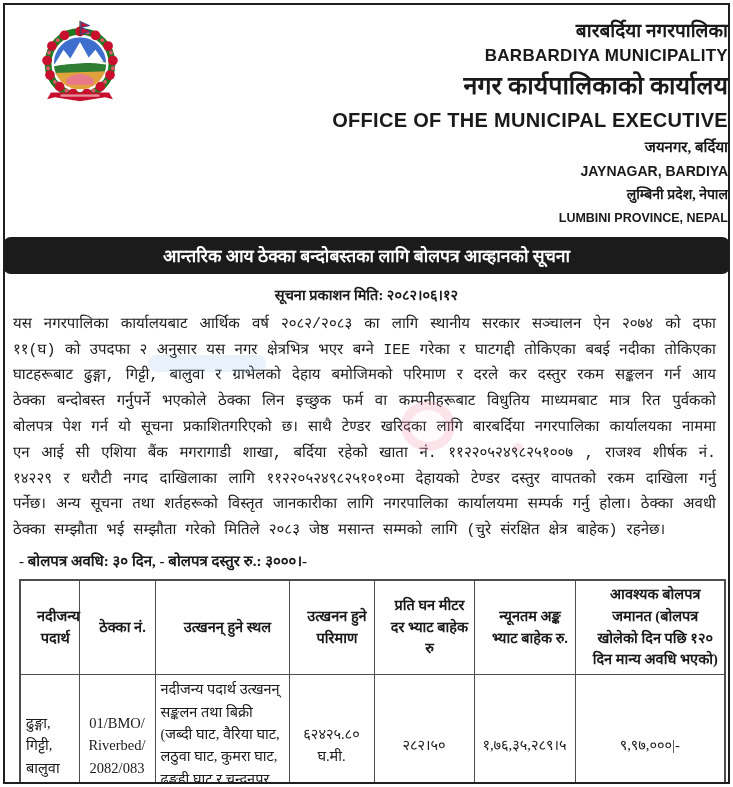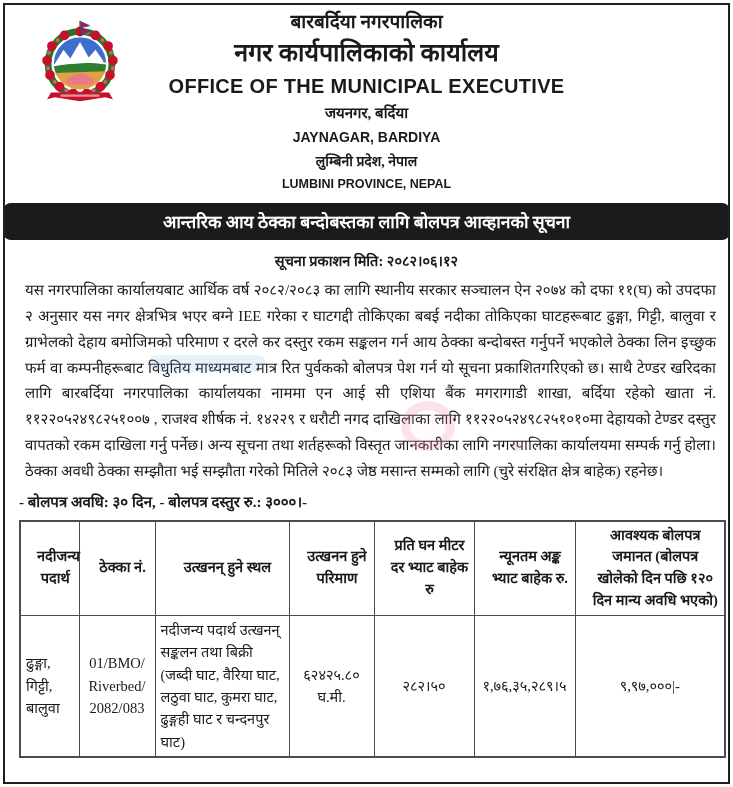--- a/index.html
+++ b/index.html
@@ -7,41 +7,42 @@
     --table_border:#4d4d4d; --page_border:#1f1f1f;
   }
   *{box-sizing:border-box; margin:0; padding:0;}
   html,body{width:733px; height:787px; background:#ffffff; overflow:hidden;}
   body{font-family:"Liberation Serif","DejaVu Serif",serif; color:var(--text);}
   .page{
     position:absolute; left:3px; top:3px; width:727px; height:781px;
     border:2px solid var(--page_border); background:#fff; overflow:hidden;
   }
   
-  .header{position:relative; padding-top:4px; text-align:center;}
+  .header{position:relative; padding-top:13px; text-align:right;}
   .emblem{position:absolute; left:26px; top:10px; width:98px; height:92px;}
   .h-np1{font-size:19px; font-weight:bold; line-height:1.35;}
   .h-en1{font-family:"Liberation Sans","DejaVu Sans",sans-serif; font-size:17px; font-weight:bold; line-height:1.45; letter-spacing:.3px;}
   .h-np2{font-size:25px; font-weight:bold; line-height:1.45;}
   .h-en2{font-family:Liberation Sans, sans-serif; font-size:20px; font-weight:bold; line-height:1.5; letter-spacing:.3px;}
   .h-np3{font-size:15px; font-weight:bold; line-height:1.7;}
   .h-en3{font-family:"Liberation Sans","DejaVu Sans",sans-serif; font-size:14px; font-weight:bold; line-height:1.6;}
   .h-np4{font-size:14px; font-weight:bold; line-height:1.8;}
   .h-en4{font-family:"Liberation Sans","DejaVu Sans",sans-serif; font-size:12.5px; font-weight:bold; line-height:1.7; padding-bottom:8px;}
   
   .banner{
     background:var(--banner_bg); color:var(--banner_text);
     text-align:center; font-size:17.5px; font-weight:bold;
     padding:6px 0 7px 0; margin:0 -2px;border-radius:8px; 
   }
   .date-line{text-align:center; font-weight:bold; font-size:14.5px; margin-top:10px;}
   
   .body-text{
-    margin:8px 12px 0 20px; font-size:15px; line-height:1.72;
+    margin:8px 12px 0 8px; font-size:15px; line-height:1.72;
     text-align:justify;
+    font-family:Liberation Mono, monospace;
   }
   .details-heading{text-align:center; font-weight:bold; font-size:15px; margin-top:10px;}
   .bid-terms{margin:6px 12px 0 14px; font-weight:bold; font-size:15px;}
   
   table{
     border-collapse:collapse; margin:9px 0 0 14px; width:705px; table-layout:fixed;
     font-size:14.5px;
   }
   th,td{border:1.5px solid var(--table_border); padding:3px 5px; vertical-align:middle;}
   table{border:2px solid var(--table_border);}
@@ -122,20 +123,21 @@
         <path d="M51 13 L61 17 L51 20 Z" fill="#c8102e" stroke="#2b4a9b" stroke-width="0.9"></path>
       </g>
 
       <g>
         <path d="M20 80 L80 80 L84 87 L76 85 L50 89 L24 85 L16 87 Z" fill="#c8102e"></path>
         <rect x="30" y="82" width="40" height="2.4" fill="#f3c9c9" opacity="0.7"></rect>
       </g>
     </svg>
 
     <div class="h-np1">बारबर्दिया नगरपालिका</div>
+    <div class="h-en1">BARBARDIYA MUNICIPALITY</div>
     <div class="h-np2">नगर कार्यपालिकाको कार्यालय</div>
     <div class="h-en2">OFFICE OF THE MUNICIPAL EXECUTIVE</div>
     <div class="h-np3">जयनगर, बर्दिया</div>
     <div class="h-en3">JAYNAGAR, BARDIYA</div>
     <div class="h-np4">लुम्बिनी प्रदेश, नेपाल</div>
     <div class="h-en4">LUMBINI PROVINCE, NEPAL</div>
   </div>
 
   <div class="banner">आन्तरिक आय ठेक्का बन्दोबस्तका लागि बोलपत्र आव्हानको सूचना</div>
 

